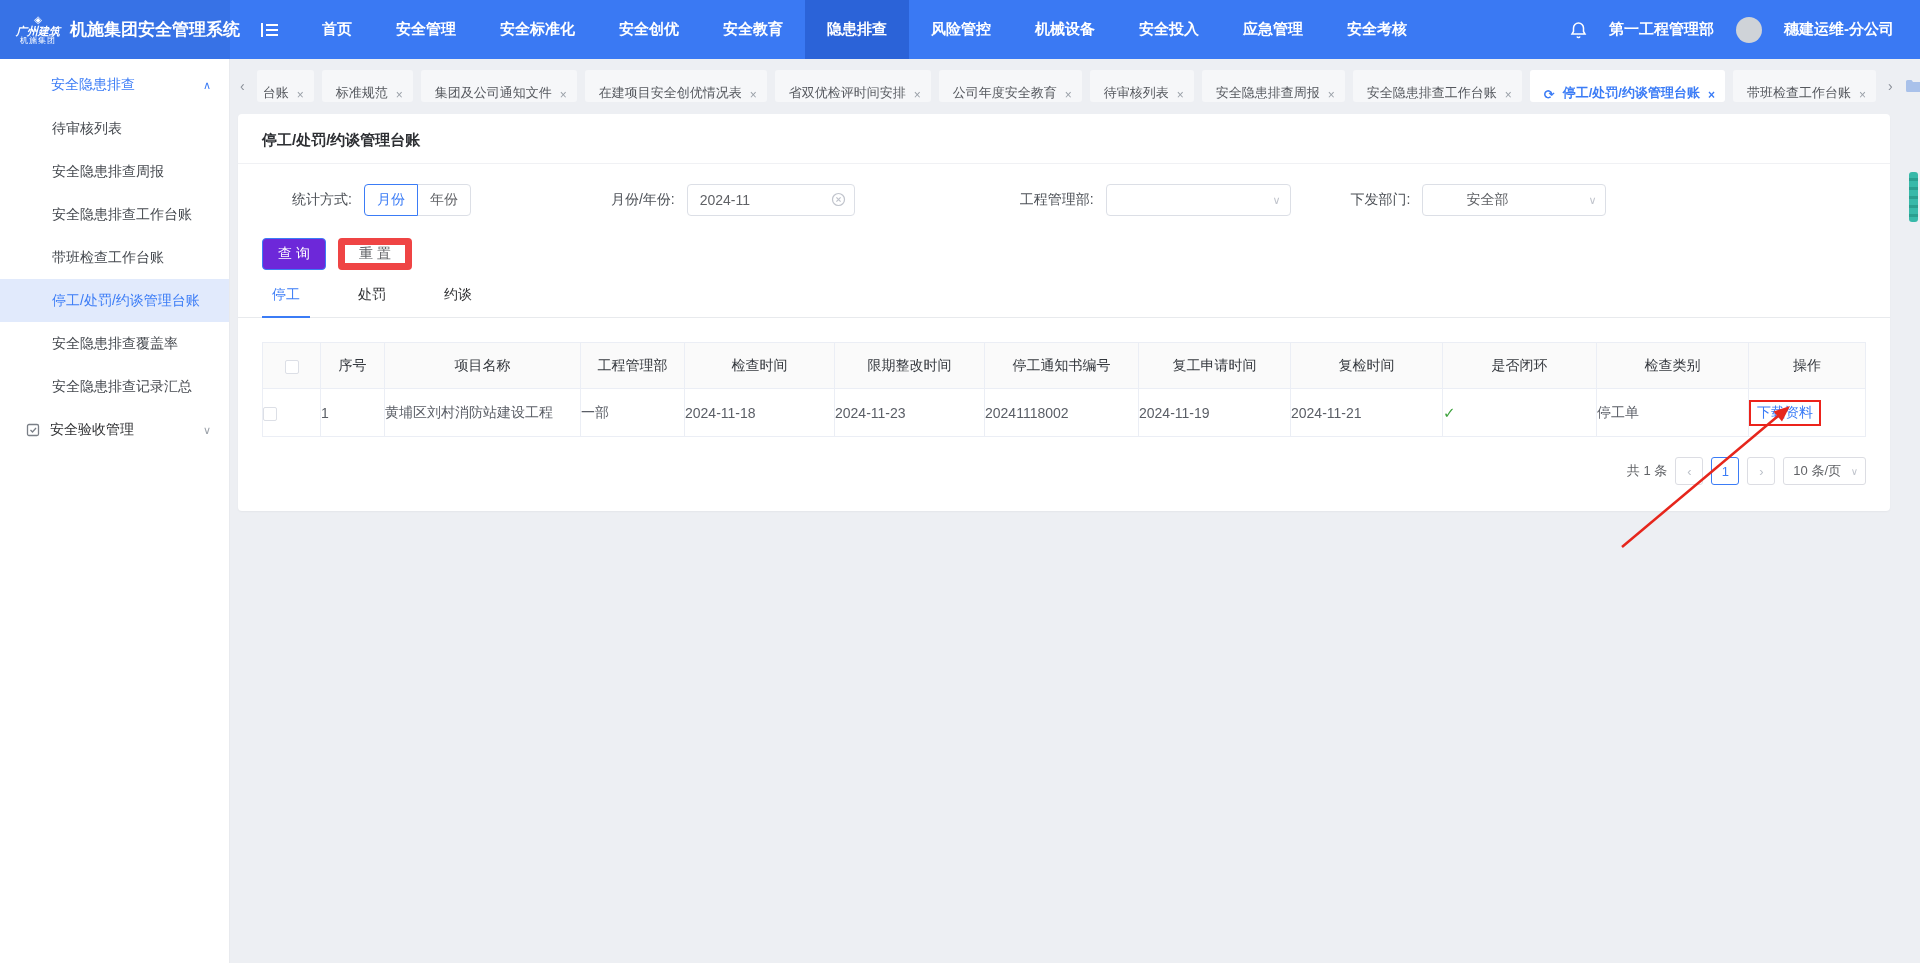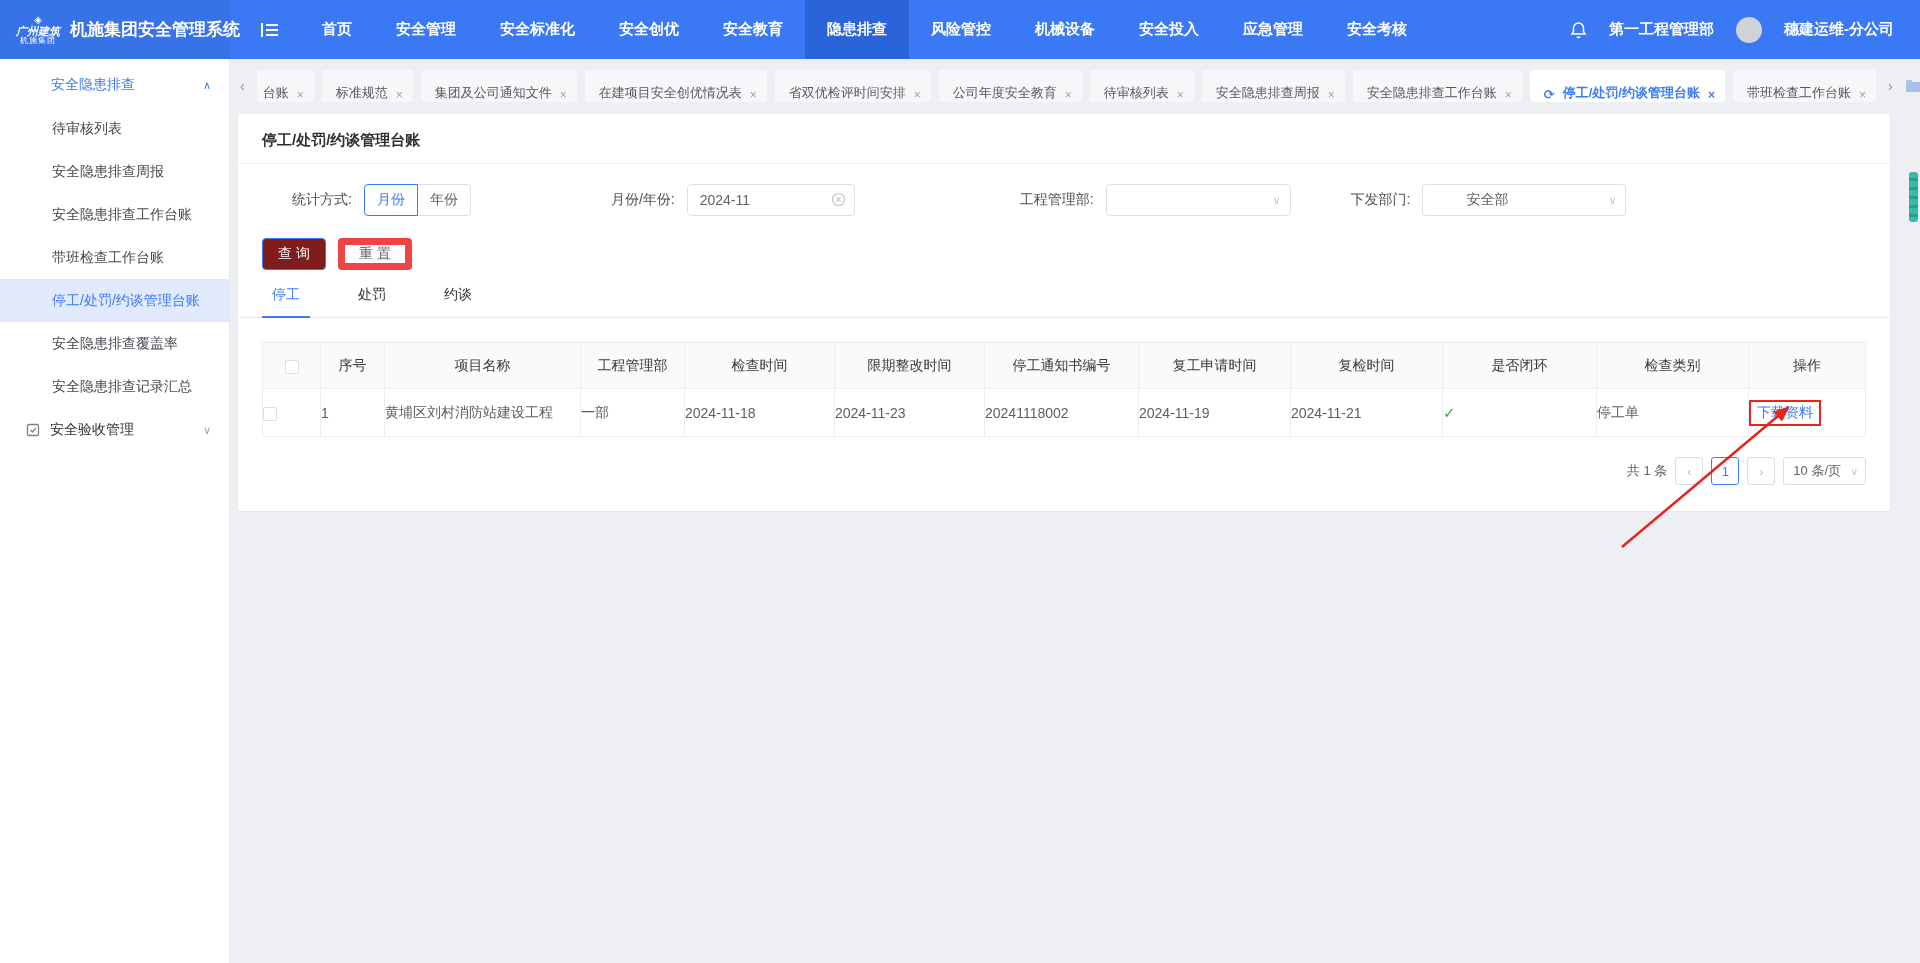--- a/index.html
+++ b/index.html
@@ -76,27 +76,27 @@
   .inputbox { position:relative; width:168px; height:32px; }
   .inputbox input { width:100%; height:100%; border:1px solid #dcdfe6; border-radius:4px;
     padding:0 30px 0 12px; font-size:14px; color:#606266; outline:none;
     font-family:"Liberation Sans",sans-serif; }
   .clear-ic { position:absolute; right:9px; top:8px; color:#c0c4cc; display:flex; }
   .selectbox { position:relative; height:32px; border:1px solid #dcdfe6; border-radius:4px;
     display:flex; align-items:center; padding:0 26px 0 12px; font-size:14px; color:#606266;
     cursor:pointer; background:#fff; }
   .selectbox .chev { position:absolute; right:9px; color:#c0c4cc; font-size:11px; }
   .sel-dept { width:185px; }
-  .sel-issue { width:204px;padding-left:43px; }
+  .sel-issue { width:184px;padding-left:43px; }
   .ml-a { margin-left:140px;justify-content:center; } .ml-b { margin-left:165px; } .ml-c { margin-left:60px; }
 
   .action-row { padding:22px 24px 0; display:flex; gap:12px; }
   .btn { height:32px; min-width:64px; border-radius:4px; font-size:14px; cursor:pointer;
     padding:0 14px; font-family:"Liberation Sans",sans-serif; }
-  .btn-primary { background:#7f1d1d; border:1px solid #3b7cf6; color:#fff; }
+  .btn-primary { background:#6d28d9; border:1px solid #3b7cf6; color:#fff; }
   .btn-plain { background:#fff; border:7px solid #ef4444; color:#606266; }
 
   .inner-tabs { display:flex; padding:0 24px; margin-top:16px; border-bottom:1px solid #e8eaed; }
   .itab { padding:0 10px 12px; margin-right:38px; font-size:14px; color:#303133; cursor:pointer; }
   .itab.active { color:#3b7cf6; font-weight:500; border-bottom:2px solid #3b7cf6; margin-bottom:-1px; }
 
   .table-wrap { margin:24px 24px 0; }
   table { width:100%; border-collapse:collapse; table-layout:fixed; }
   th,td { border:1px solid #ebeef5; font-size:14px; font-weight:400; }
   th { background:#fafafa; color:#33373d; height:46px; }

